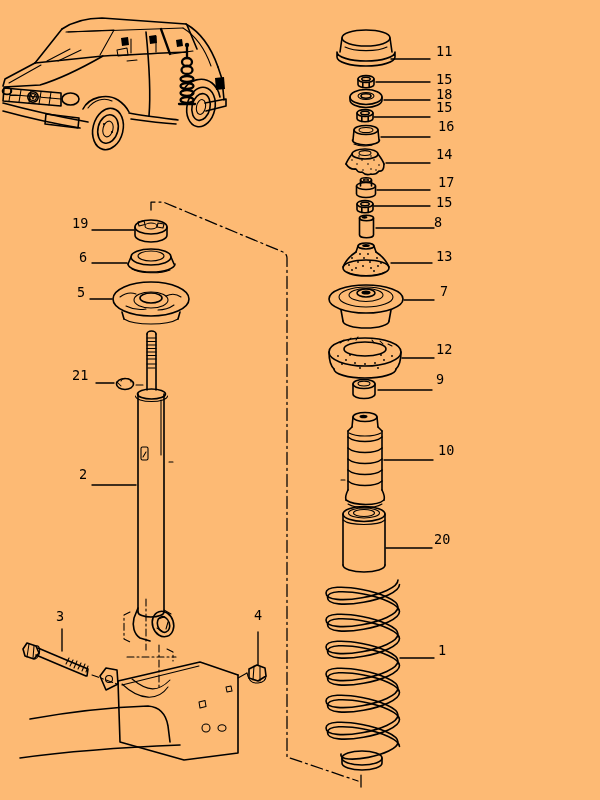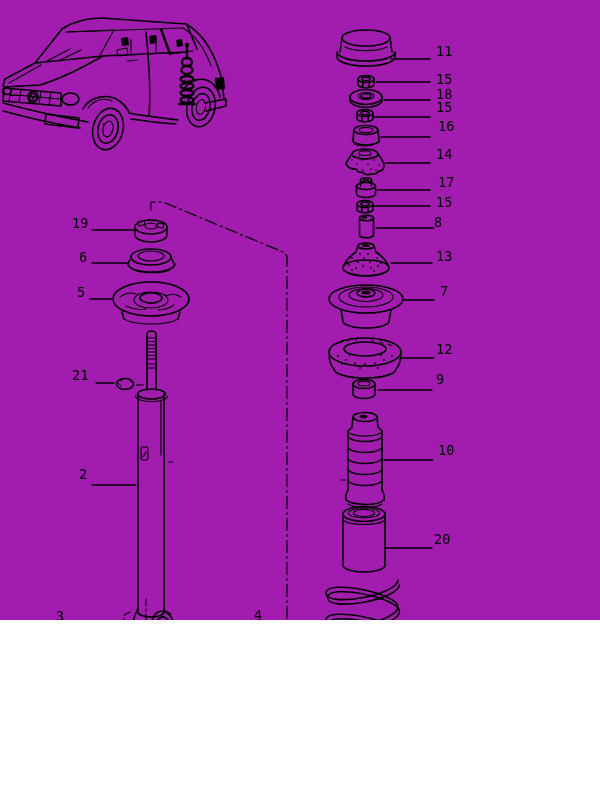--- a/index.html
+++ b/index.html
@@ -1,16 +1,16 @@
 <!DOCTYPE html>
 <html><head>
 <meta charset="utf-8">
 <style>
   html,body{margin:0;padding:0;background:#fff;}
-  .stage{position:relative;width:600px;height:620px;background:#a21caf;overflow:hidden;}
+  .stage{position:relative;width:600px;height:800px;background:#fdba74;overflow:hidden;}
   svg{display:block;}
   .s{fill:none;stroke:#000;stroke-width:1.6;stroke-linecap:round;stroke-linejoin:round;}
   .t{stroke-width:1.05;}
   .b{stroke-width:2.3;}
   .d{stroke-width:1.25;stroke-dasharray:12 4 2 4;}
   .d2{stroke-width:1.05;stroke-dasharray:7 3 2 3;}
   .ld{stroke-width:1.35;}
   .f{fill:#000;stroke:none;}
   text{font-family:"DejaVu Sans Mono","Liberation Mono",monospace;font-size:13.5px;fill:#000;stroke:none;}
 </style>

